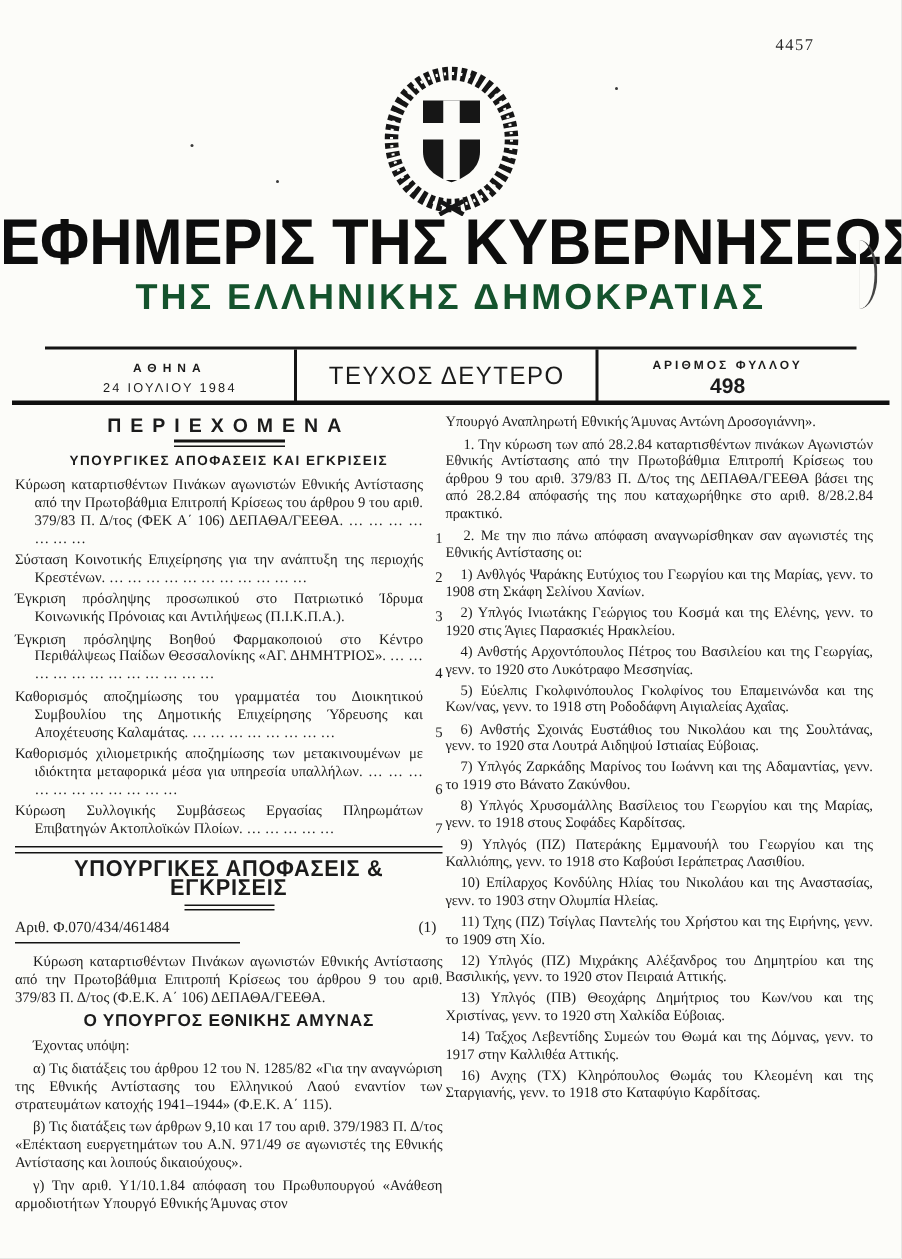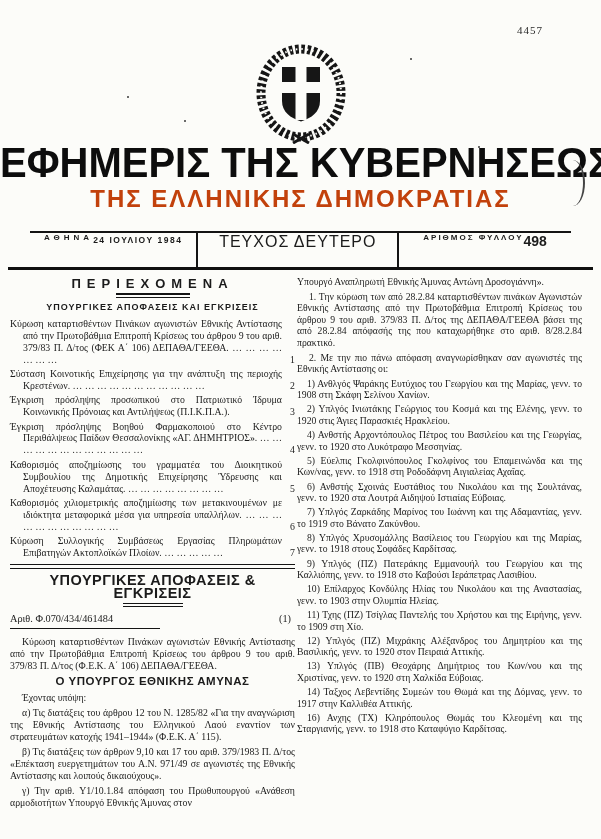--- a/index.html
+++ b/index.html
@@ -11,40 +11,40 @@
   .pagenum{position:absolute; top:24px; right:58px; font-size:11px; letter-spacing:1px; color:#2a2a2a;}
   .emblem-wrap{position:absolute; top:44px; left:0; width:100%; text-align:center;}
   .masthead{position:absolute; top:140px; left:0; width:100%; text-align:center;}
   .masthead h1{
     margin:0; font-family:"Liberation Sans", sans-serif; font-weight:800;
     font-size:40px; line-height:44px; letter-spacing:0px; color:#0d0d0d;
     transform:scaleY(1.08); white-space:nowrap;
   }
   .masthead h2{
     margin:2px 0 0 0; font-family:"Liberation Sans", sans-serif; font-weight:700;
-    font-size:24px; line-height:26px; letter-spacing:2px; color:#c2410c;
+    font-size:24px; line-height:26px; letter-spacing:2px; color:#14532d;
   }
   .artifact-paren{
     position:absolute; top:160px; right:16px; width:10px; height:46px;
     border-right:2.5px solid #444; border-radius:0 100% 100% 0 / 0 50% 50% 0;
   }
   .infobar{
     position:absolute; top:231px; left:30px; right:30px; height:37px;
     border-top:2px solid #141414; display:flex; align-items:stretch;
   }
-  .infobar .cell{display:flex; flex-direction:row; justify-content:center; text-align:center;}
+  .infobar .cell{display:flex; flex-direction:column; justify-content:center; text-align:center;}
   .cell-left{width:31%;}
   .cell-center{width:37%; border-left:2px solid #141414; border-right:2px solid #141414;}
   .cell-right{width:32%;}
   .small-caps-label{
     font-family:"Liberation Sans", sans-serif; font-weight:700; font-size:8px;
     letter-spacing:4px; line-height:10px;
   }
   .small-caps-sub{
-    font-family:"Liberation Sans", sans-serif; font-weight:700; font-size:8.5px;
+    font-family:"Liberation Sans", sans-serif; font-weight:400; font-size:8.5px;
     letter-spacing:1.5px; line-height:10px; margin-top:2px;
   }
   .issue-type{
     font-family:"Liberation Sans", sans-serif; font-weight:400; font-size:16px;
     letter-spacing:1px; transform:scaleY(1.05);
   }
   .sheet-number{font-family:"Liberation Sans", sans-serif; font-weight:700; font-size:14px; line-height:14px; margin-top:1px;}
   .thick-rule{position:absolute; top:267px; left:8px; right:8px; height:3px; background:#101010;}
   .cols{
     position:absolute; top:276px; left:10px; right:7px; bottom:0;

